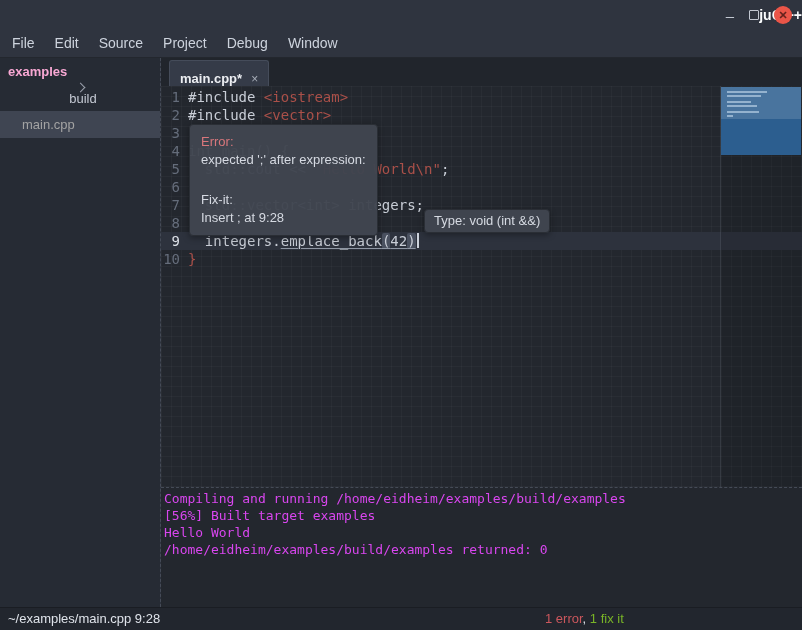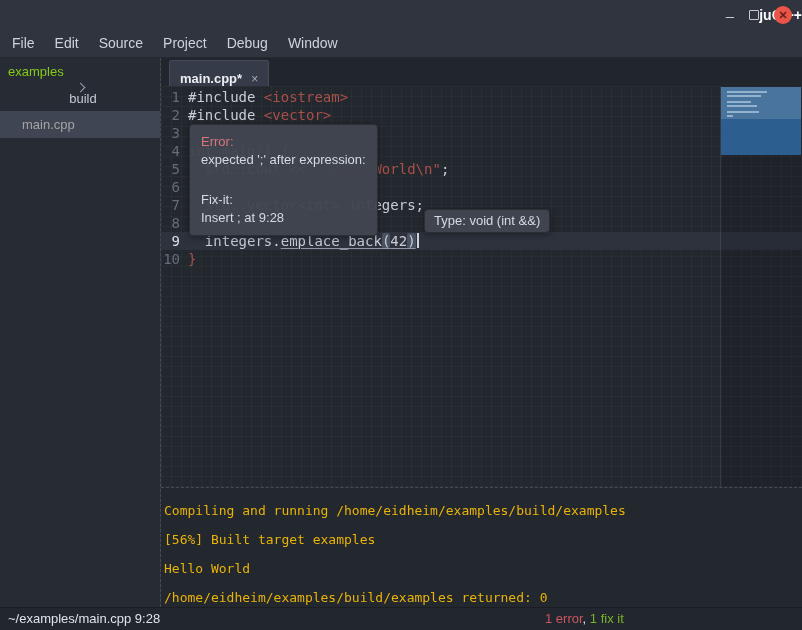--- a/index.html
+++ b/index.html
@@ -17,21 +17,21 @@
 
   
   .menubar { height:28px; display:flex; align-items:center; padding-left:2px; border-bottom:1px solid #23272e; }
   .menu-item { color:#cdd3dd; font-size:14px; padding:0 10px; height:28px; line-height:27px; }
 
   
   .body { position:absolute; top:58px; left:0; right:0; bottom:23px; display:flex; }
 
   
   .sidebar { width:160px; background:#262b34; flex:none; }
-  .sidebar-header { color:#84cc16; font-size:13px; font-weight:normal; padding:6px 0 5px 8px; }
+  .sidebar-header { color:#f9a8d4; font-size:13px; font-weight:bold; padding:6px 0 5px 8px; }
   .tree-item { height:27px; display:flex; align-items:center; padding-left:22px; color:#c4c9d3; font-size:13px; }
   .tree-item.has-chevron { padding-left:6px;flex-direction:column; }
   .tree-item.selected { background:#3f4552; color:#a3a3a3; }
   .chevron { width:7px; height:7px; border-right:1.5px solid #9ba1ac; border-bottom:1.5px solid #9ba1ac; transform:rotate(-45deg); margin:0 8px 0 3px; flex:none; }
 
   
   .content { flex:1; display:flex; flex-direction:column; border-left:1px dashed #454b57; min-width:0; }
 
   
   .tabbar { height:28px; background:#21252c; display:flex; align-items:flex-end; padding-left:8px; flex:none; }
@@ -70,21 +70,21 @@
   .tooltip { position:absolute; background:rgba(64,69,79,0.97); border:1px solid #2a2e35; border-radius:4px; color:#d6dae2; font-size:13px; z-index:20; box-shadow:0 2px 6px rgba(0,0,0,0.35); }
   .tooltip-error { left:28px; top:38px; padding:8px 11px; }
   .tt-title { color:#d9777c; line-height:18px; }
   .tt-msg { line-height:18px; margin-top:0; }
   .tt-fixit-title { line-height:18px; margin-top:22px; }
   .tt-fixit { line-height:18px; }
   .tooltip-type { left:263px; top:123px; padding:3px 9px; line-height:16px; }
 
   
   .terminal { height:120px; flex:none; background:#23272e; border-top:1px dashed #454b57; padding:2px 0 0 3px; font-family:"DejaVu Sans Mono", monospace; font-size:13px; overflow:hidden; }
-  .term-line { color:#eab308; line-height:17px; white-space:pre;margin-top:12px; }
+  .term-line { color:#d946ef; line-height:17px; white-space:pre; }
 
   
   .statusbar { position:absolute; left:0; right:0; bottom:0; height:23px; background:#22262e; border-top:1px solid #1a1d23; font-size:13px; }
   .status-left { position:absolute; left:8px; top:0; line-height:22px; color:#dfe3ea; }
   .status-right { position:absolute; left:545px; top:0; line-height:22px; }
   .status-error { color:#cc575d; }
   .status-comma { color:#dfe3ea; }
   .status-fixit { color:#79b427; }
 </style>
 </head>

